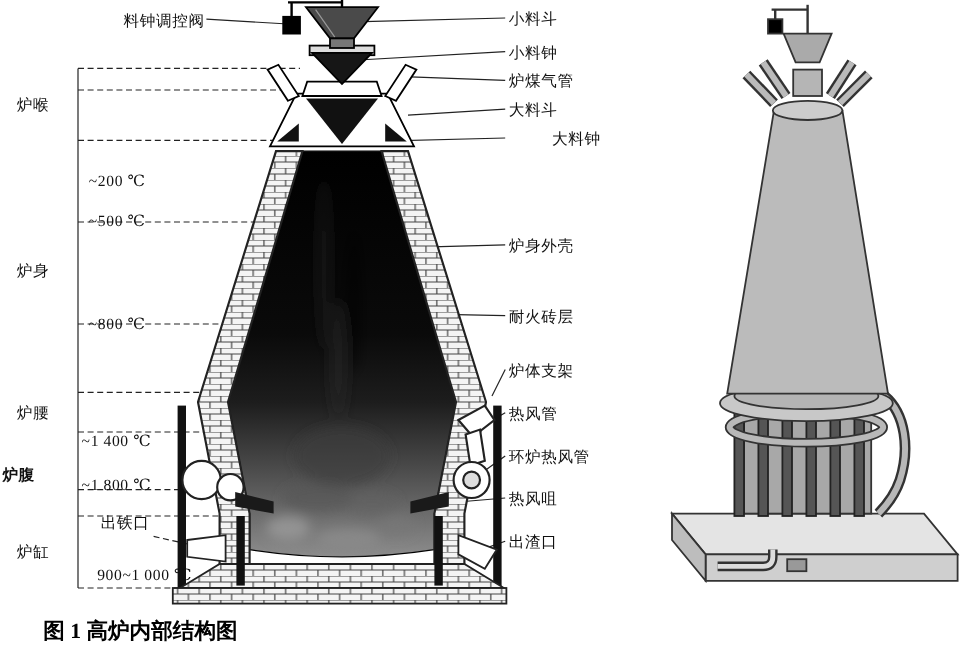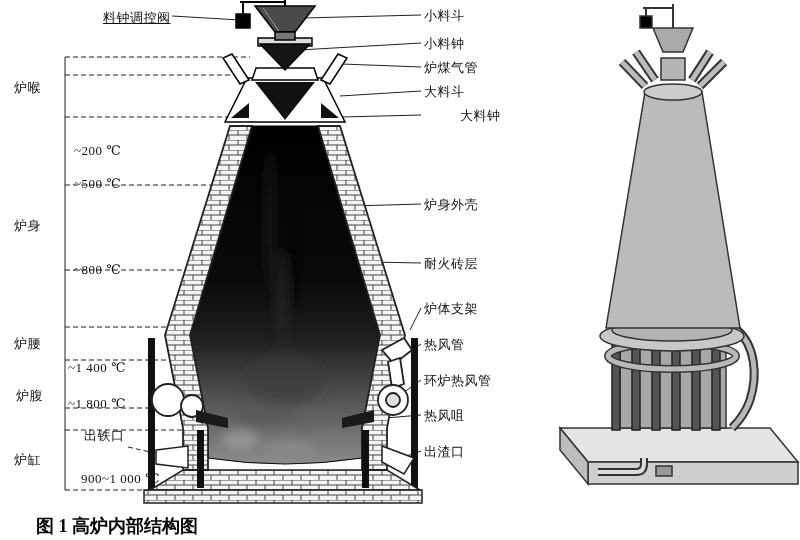--- a/index.html
+++ b/index.html
@@ -184,26 +184,26 @@
     <line x1="673" y1="8" x2="643" y2="8" stroke-width="2"></line>
     <line x1="646" y1="8" x2="646" y2="16" stroke-width="2"></line>
     <rect x="640" y="16" width="12" height="12" fill="#000"></rect>
 
     <path d="M598,472 h38 q8,0 8,-8 v-6" fill="none" stroke="#333" stroke-width="8"></path>
     <path d="M598,472 h38 q8,0 8,-8 v-6" fill="none" stroke="#dddddd" stroke-width="4"></path>
     <rect x="656" y="466" width="16" height="10" fill="#999"></rect>
   </g>
 </svg>
 
-<span class="lbl" style="left:103px; top:10px;text-decoration:underline;">料钟调控阀</span>
+<span class="lbl" style="left:103px; top:10px;">料钟调控阀</span>
 
 <span class="lbl" style="left:14px;  top:80px;">炉喉</span>
 <span class="lbl" style="left:14px;  top:218px;">炉身</span>
 <span class="lbl" style="left:14px;  top:336px;">炉腰</span>
-<span class="lbl" style="left:16px;  top:388px;">炉腹</span>
+<span class="lbl" style="left:2px;  top:388px;font-weight:bold;">炉腹</span>
 <span class="lbl" style="left:14px;  top:452px;">炉缸</span>
 
 <span class="lbl" style="left:74px;  top:105px;margin-top:38px;">~200 ℃</span>
 <span class="lbl" style="left:74px;  top:176px;">~500 ℃</span>
 <span class="lbl" style="left:74px;  top:262px;">~800 ℃</span>
 <span class="lbl" style="left:68px;  top:360px;text-align:right;">~1 400 ℃</span>
 <span class="lbl" style="left:68px;  top:396px;">~1 800 ℃</span>
 <span class="lbl" style="left:84px;  top:428px;">出铁口</span>
 <span class="lbl" style="left:64px;  top:471px;margin-left:17px;">900~1 000 ℃</span>
 

